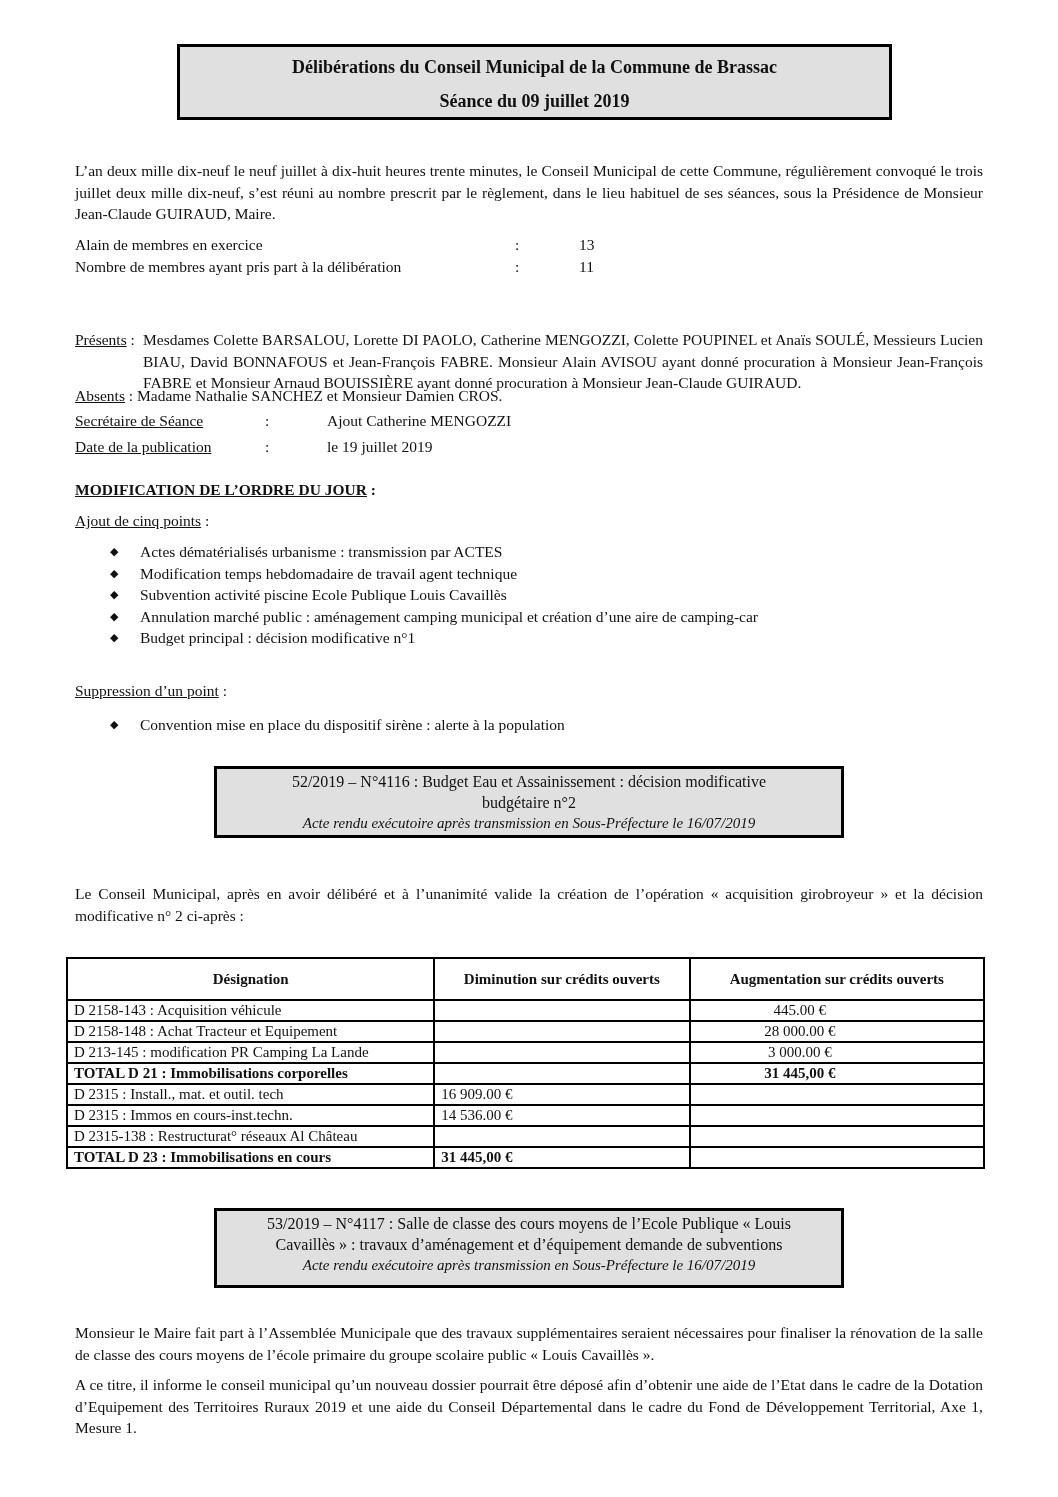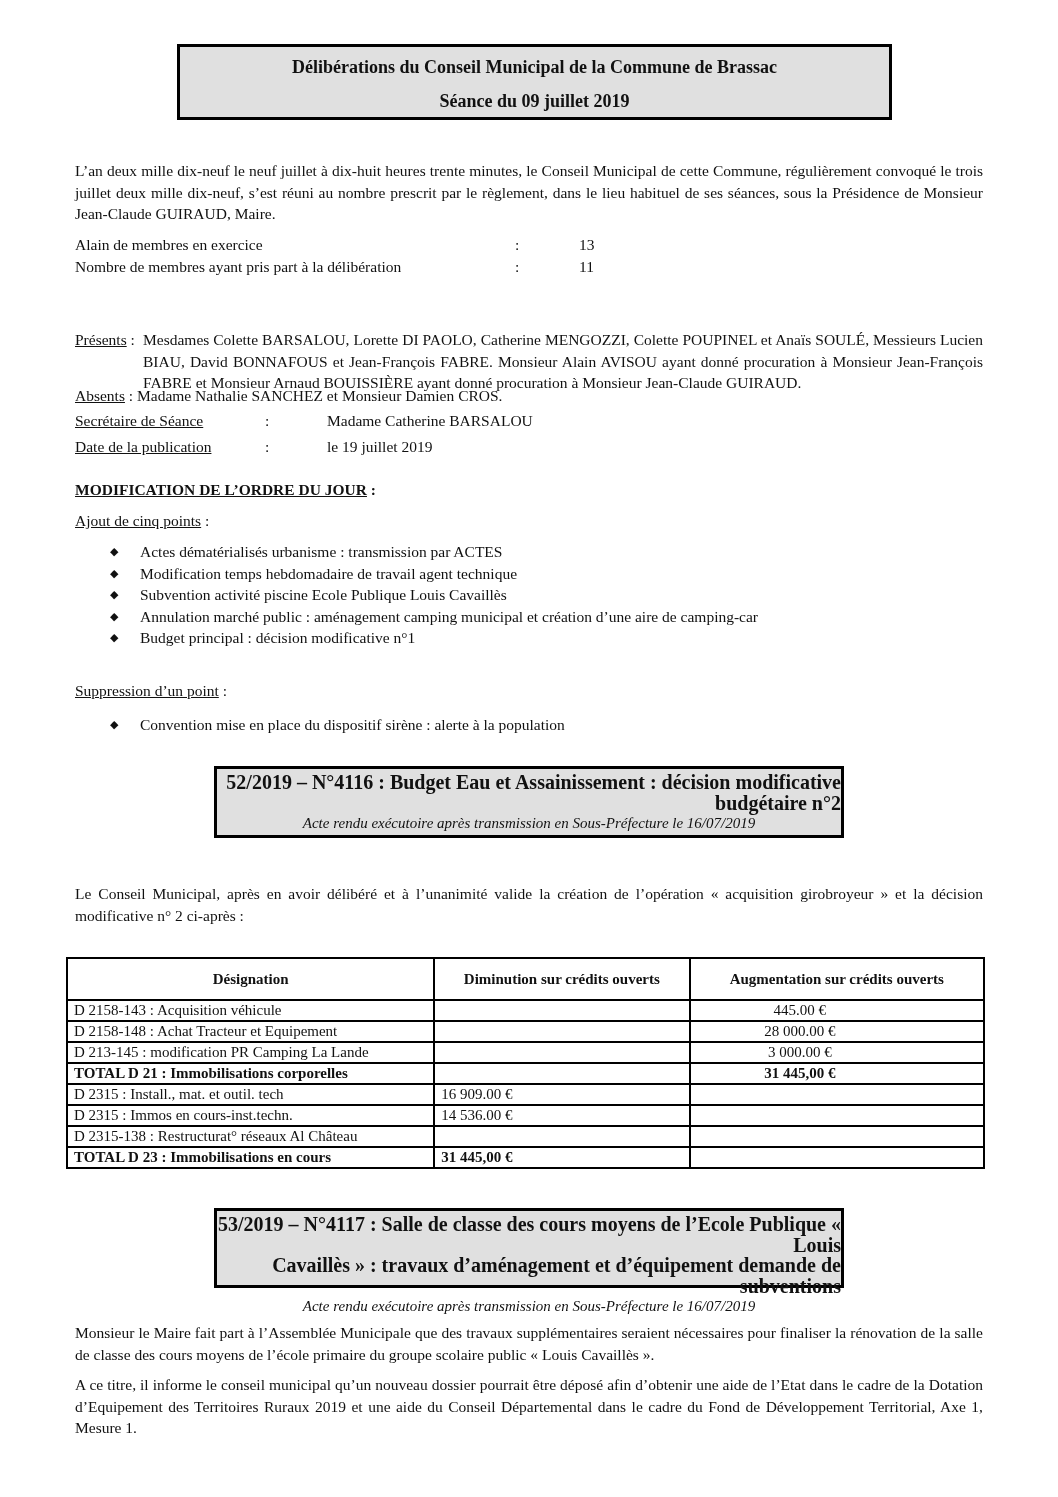--- a/index.html
+++ b/index.html
@@ -25,21 +25,21 @@
   .presents .lab { position: absolute; left: 0; top: 0; }
   .presents .txt { position: absolute; left: 68px; width: 840px; text-align: justify; }
   .section-head { left: 75px; font-weight: bold; }
   .bullet-list { left: 110px; line-height: 21.5px; }
   .bullet-list .it { position: relative; padding-left: 30px; white-space: nowrap; }
   .bullet-list .it .dot { position: absolute; left: 0; top: 0; font-size: 11px; }
   .delib-box {
     background: #e0e0e0; border: 3px solid #000; box-sizing: border-box;
     text-align: center; line-height: 20.5px;
   }
-  .delib-box .t { font-weight: bold; font-size: 20px; text-align: right; }
+  .delib-box .t { font-weight: normal; font-size: 16px; }
   .delib-box .s { font-style: italic; font-size: 15px; }
   table.budget {
     position: absolute; left: 66px; top: 957px; width: 919px;
     border-collapse: collapse; font-size: 15px;
   }
   table.budget td, table.budget th {
     border: 2px solid #000; padding: 0 6px; height: 19px; line-height: 19px;
   }
   table.budget th { height: 40px; font-weight: bold; }
   table.budget td.desc { font-weight: normal; }
@@ -73,21 +73,21 @@
   <div class="txt">Mesdames Colette BARSALOU, Lorette DI PAOLO, Catherine MENGOZZI, Colette POUPINEL et Anaïs SOULÉ, Messieurs Lucien BIAU, David BONNAFOUS et Jean-François FABRE. Monsieur Alain AVISOU ayant donné procuration à Monsieur Jean-François FABRE et Monsieur Arnaud BOUISSIÈRE ayant donné procuration à Monsieur Jean-Claude GUIRAUD.</div>
 </div>
 
 <div class="abs" style="left:75px; top:385px; line-height:21px;">
   <span class="ul">Absents</span><span> : Madame Nathalie SANCHEZ et Monsieur Damien CROS.</span>
 </div>
 
 <div class="abs row" style="top:410px; width:700px;">
   <span class="lbl ul">Secrétaire de Séance</span>
   <span class="colon" style="left:190px;">:</span>
-  <span class="val" style="left:252px;">Madame Catherine BARSALOU</span>
+  <span class="val" style="left:252px;">Ajout Catherine MENGOZZI</span>
 </div>
 <div class="abs row" style="top:436px; width:700px;">
   <span class="lbl ul">Date de la publication</span>
   <span class="colon" style="left:190px;">:</span>
   <span class="val" style="left:252px;">le 19 juillet 2019</span>
 </div>
 
 <div class="abs section-head" style="top:481px;">
   <span class="ul">MODIFICATION DE L’ORDRE DU JOUR</span><span> :</span>
 </div>

